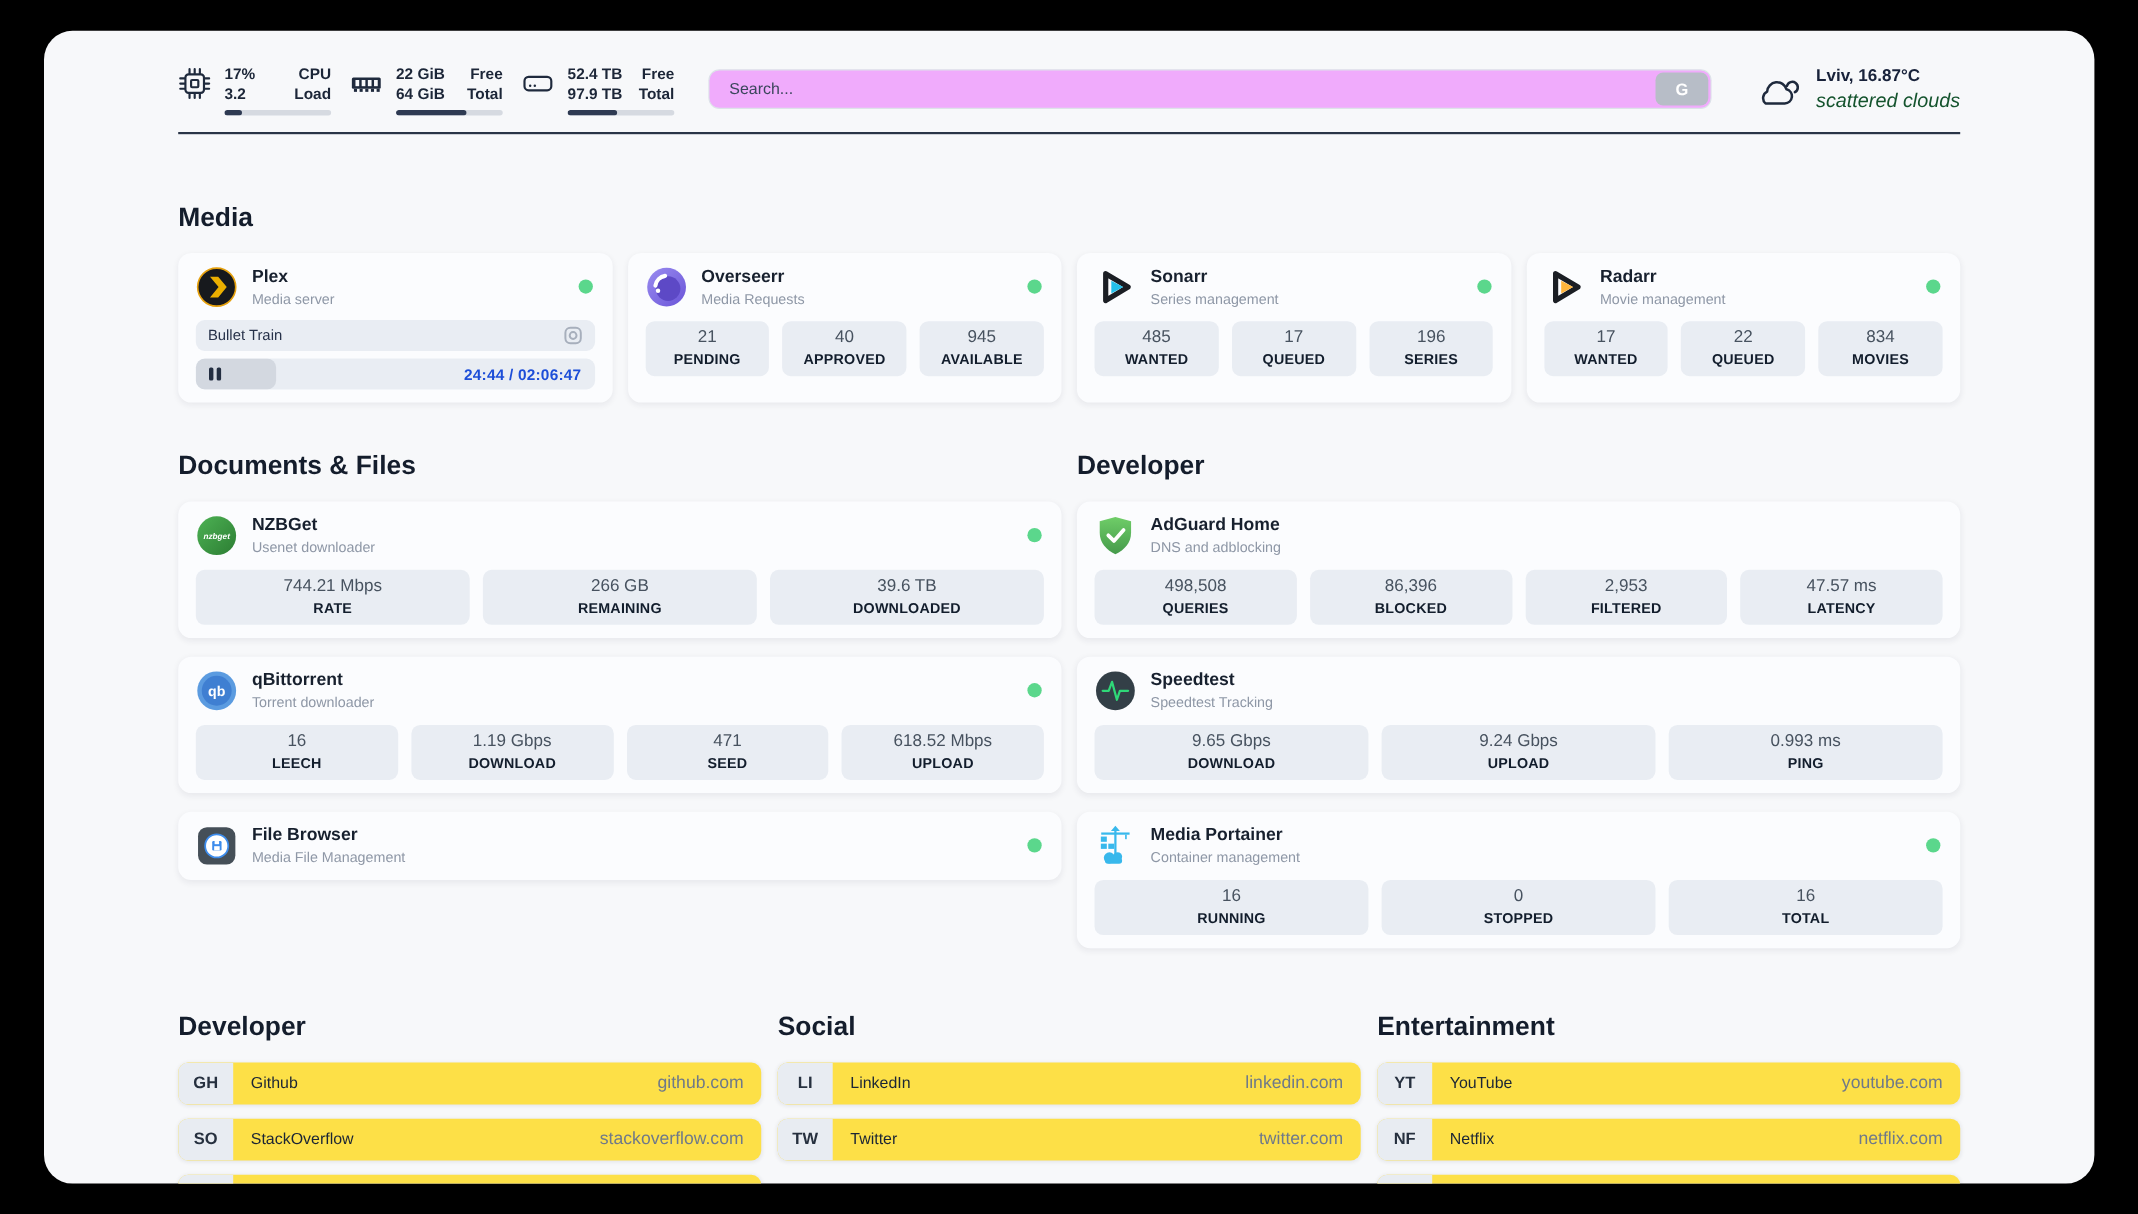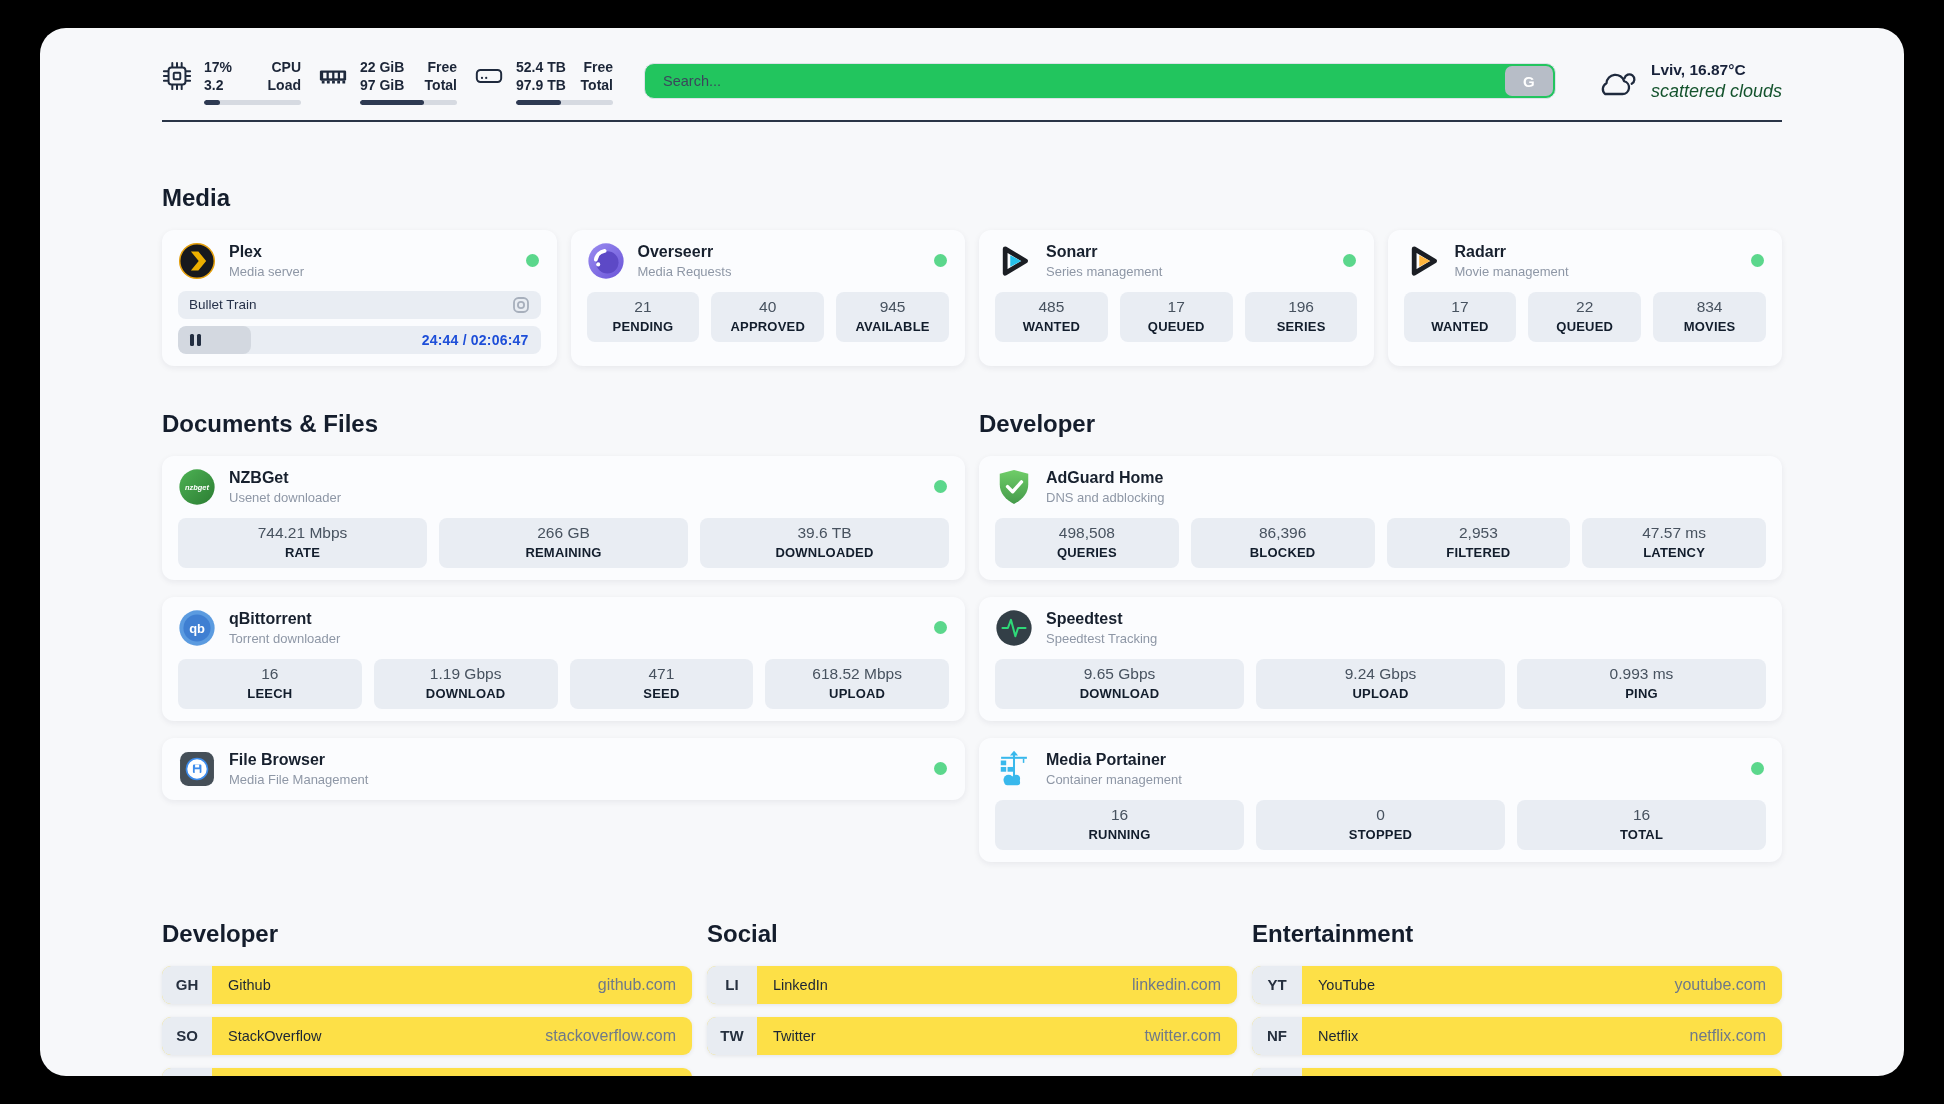--- a/index.html
+++ b/index.html
@@ -21,21 +21,21 @@
   .hw-icon { width:30px; height:30px; margin-top:3px; flex:none; }
   .hw-body { width:97px; }
   .hw-text { display:flex; justify-content:space-between; font-size:14px; font-weight:600; color:#1c2638; line-height:1.32; }
   .hw-text .right { text-align:right; }
   .hw-bar { margin-top:5px; height:5px; background:#d6dae1; border-radius:3px; overflow:hidden; }
   .hw-fill { height:100%; background:#2e3a52; border-radius:3px; }
 
   .searchbox { flex:1; margin-left:14px; margin-right:38px; position:relative; height:36px; margin-top:5px; }
   .searchbox input {
     width:100%; height:100%; border:1px solid #dde2e9; border-radius:10px;
-    padding:0 64px 0 18px; font-size:14.5px; color:#27324a; background:#22c55e; outline:none;
+    padding:0 64px 0 18px; font-size:14.5px; color:#27324a; background:#f0abfc; outline:none;
     font-family:"Liberation Sans", sans-serif;
   }
   .searchbox input::placeholder { color:#3b465c; opacity:1; }
   .search-btn {
     position:absolute; right:3px; top:3px; bottom:3px; width:48px; background:#b7bdc7;
     border-radius:7px; display:flex; align-items:center; justify-content:center;
     color:#fff; font-weight:700; font-size:15px; cursor:pointer;
   }
   .weather { display:flex; align-items:center; gap:13px; margin-top:2px; }
   .weather-icon { width:44px; height:36px; }
@@ -134,21 +134,21 @@
           <rect x="4" y="21" width="3" height="3" fill="#1f2a3d"></rect>
           <rect x="9.5" y="21" width="3" height="3" fill="#1f2a3d"></rect>
           <rect x="15" y="21" width="3" height="3" fill="#1f2a3d"></rect>
           <rect x="20.5" y="21" width="3" height="3" fill="#1f2a3d"></rect>
           <rect x="26" y="21" width="3" height="3" fill="#1f2a3d"></rect>
         </svg>
         <div class="hw-body">
           <div class="hw-text">
             <div>
               <div>22 GiB</div>
-              <div>97 GiB</div>
+              <div>64 GiB</div>
             </div>
             <div class="right">
               <div>Free</div>
               <div>Total</div>
             </div>
           </div>
           <div class="hw-bar">
             <div class="hw-fill" style="width: 66%;"></div>
           </div>
         </div>

